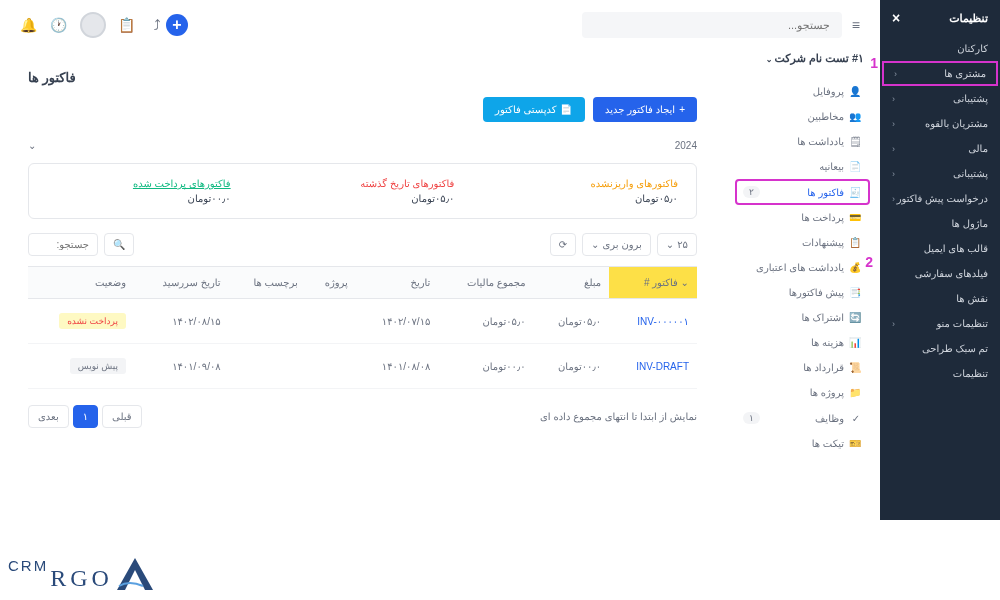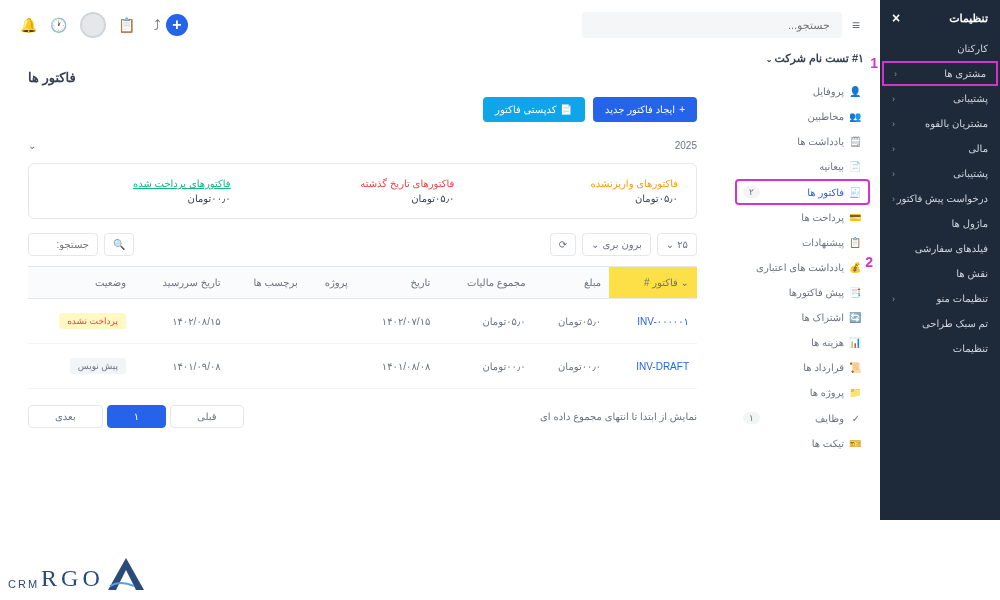--- a/index.html
+++ b/index.html
@@ -59,32 +59,32 @@
 .data-table th { text-align: right; padding: 10px 8px; font-size: 10px; color: #6b7280; font-weight: normal; border-top: 1px solid #e5e7eb; border-bottom: 1px solid #e5e7eb; background: #fafbfc; }
 .data-table th.active-sort { background: #fde047; }
 .data-table td { padding: 14px 8px; font-size: 10px; color: #6b7280; border-bottom: 1px solid #f3f4f6; }
 .invoice-link { color: #2563eb; }
 .status-badge { padding: 3px 8px; border-radius: 3px; font-size: 9px; display: inline-block; }
 .status-unpaid { background: #fef9c3; color: #ef4444; }
 .status-draft { background: #f3f4f6; color: #6b7280; }
 
 .table-footer { display: flex; justify-content: space-between; align-items: center; margin-top: 16px; font-size: 10px; color: #6b7280; }
 .pager { display: flex; gap: 4px; }
-.pager-btn { padding: 5px 26px; border: 1px solid #e5e7eb; border-radius: 4px; font-size: 10px; color: #6b7280; cursor: pointer; background: #fff; }
+.pager-btn { padding: 5px 9px; border: 1px solid #e5e7eb; border-radius: 4px; font-size: 10px; color: #6b7280; cursor: pointer; background: #fff; }
 .pager-btn.active { background: #2563eb; color: #fff; border-color: #2563eb; }
 
 
 .annot-num { position: absolute; color: #d633cc; font-size: 14px; font-weight: bold; z-index: 100; }
 .annot1 { top: 55px; right: 122px; }
 .annot2 { top: 254px; right: 127px; }
 
 
 .logo-area { position: absolute; bottom: 8px; left: 8px; display: flex; align-items: flex-end; gap: 2px; }
 .logo-text { font-size: 24px; color: #2a4a7a; letter-spacing: 4px; font-family: Georgia, serif; }
-.logo-sub { font-size: 11px; color: #2a4a7a; letter-spacing: 2px; margin-bottom: 2px; }
+.logo-sub { font-size: 15px; color: #2a4a7a; letter-spacing: 2px; margin-bottom: 18px; }
 .logo-shape { position: relative; width: 40px; height: 36px; }
 .logo-shape svg { width: 100%; height: 100%; }
 </style>
 </head>
 <body>
 
 <div class="dark-sidebar">
   <div class="dark-sidebar-header">
     <span>تنظیمات</span>
     <span class="close-x">×</span>
@@ -112,20 +112,23 @@
       <div class="dark-sidebar-item">
         <span>پشتیبانی</span>
         <span class="chevron">‹</span>
       </div>
       <div class="dark-sidebar-item">
         <span>درخواست پیش فاکتور</span>
         <span class="chevron">‹</span>
       </div>
       <div class="dark-sidebar-item">
         <span>ماژول ها</span>
+      </div>
+      <div class="dark-sidebar-item">
+        <span>قالب های ایمیل</span>
       </div>
       <div class="dark-sidebar-item">
         <span>فیلدهای سفارشی</span>
       </div>
       <div class="dark-sidebar-item">
         <span>نقش ها</span>
       </div>
       <div class="dark-sidebar-item">
         <span>تنظیمات منو</span>
         <span class="chevron">‹</span>
@@ -230,21 +233,21 @@
     <button class="btn btn-primary">
         <span>+</span>
         <span>ایجاد فاکتور جدید</span>
       </button>
     <button class="btn btn-secondary">
         <span>📄</span>
         <span>کدپستی فاکتور</span>
       </button>
   </div>
   <div class="year-row">
-    <span>2025</span>
+    <span>2024</span>
     <span class="caret">⌄</span>
   </div>
   <div class="stats-row" id="stats-row">
       <div class="stat-col">
         <div class="stat-label orange">فاکتورهای واریزنشده</div>
         <div class="stat-value">۰۵٫۰تومان</div>
       </div>
       <div class="stat-col">
         <div class="stat-label red">فاکتورهای تاریخ گذشته</div>
         <div class="stat-value">۰۵٫۰تومان</div>

